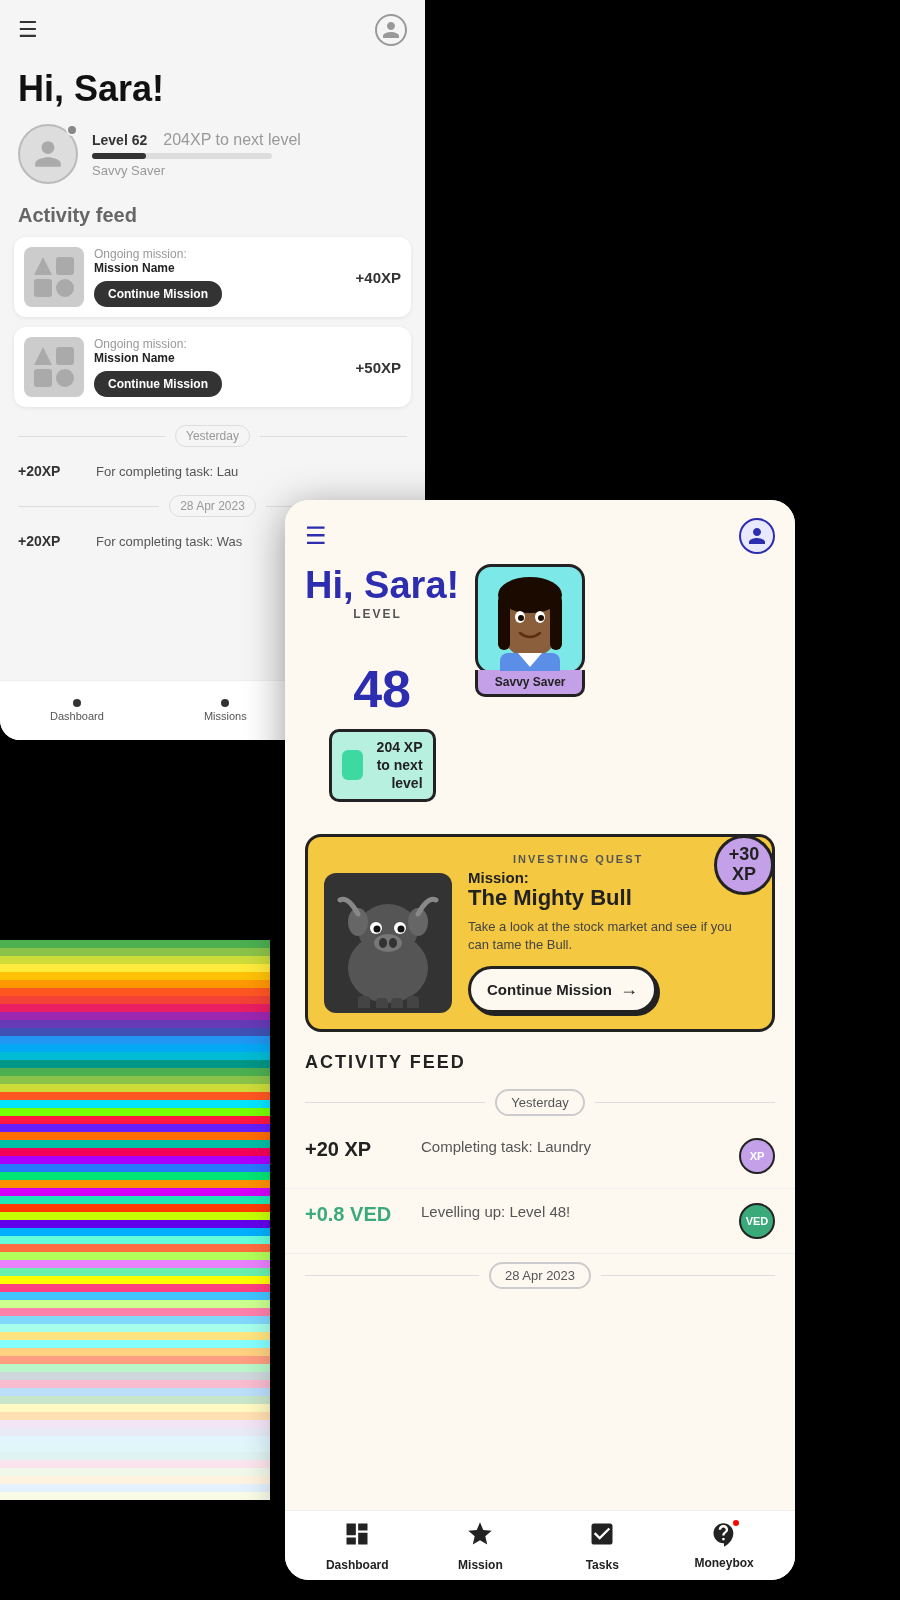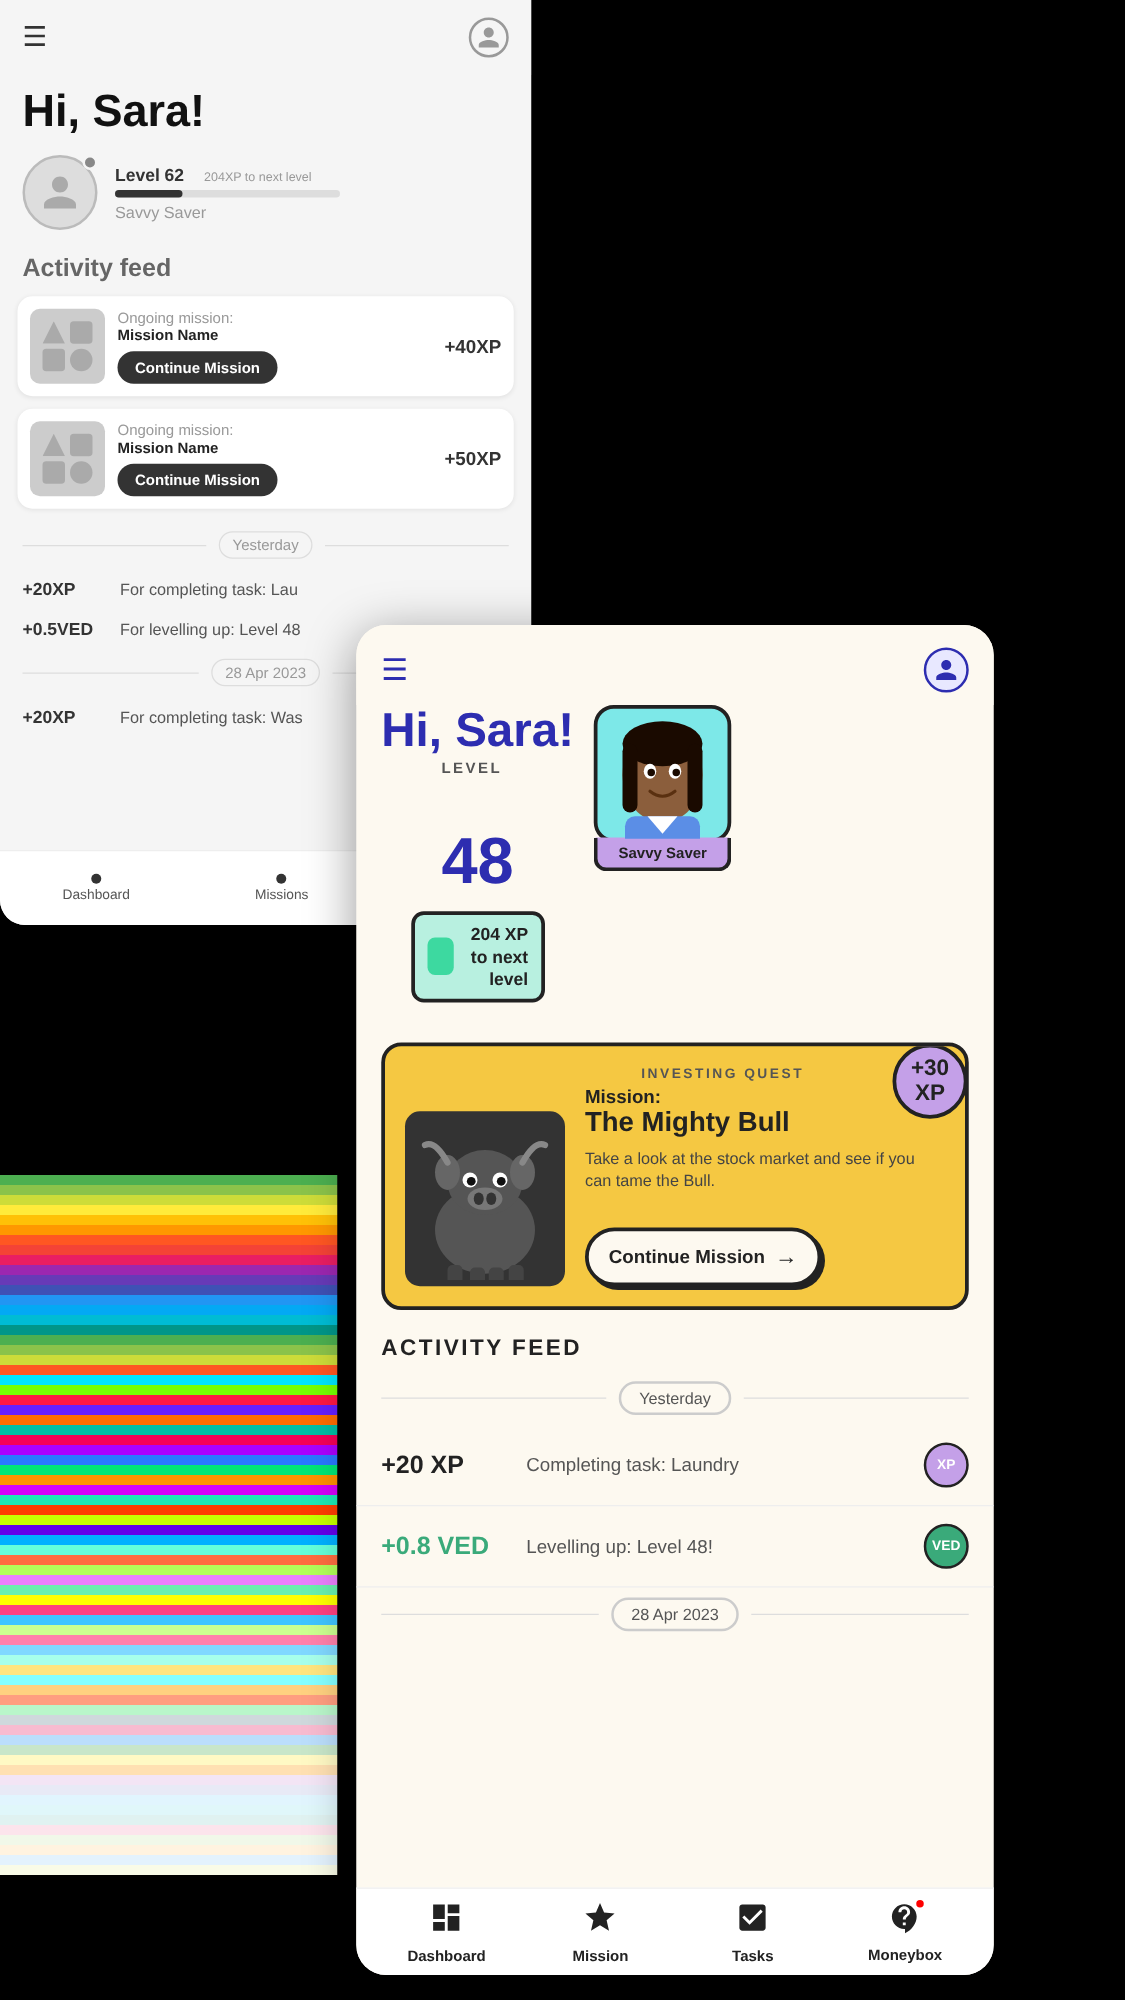--- a/index.html
+++ b/index.html
@@ -29,21 +29,21 @@
     }
     .back-card .hamburger { font-size: 22px; color: #333; }
     .back-card .user-icon-top { width: 32px; height: 32px; border-radius: 50%; border: 2px solid #999; display:flex; align-items:center; justify-content:center; color:#999; font-size:18px; }
     .back-card .greeting { font-size: 36px; font-weight: 800; color: #111; padding: 8px 18px 14px; }
     .back-card .profile-row { display: flex; align-items: center; padding: 0 18px 16px; gap: 14px; }
     .back-card .avatar-wrap { position: relative; width: 60px; height: 60px; }
     .back-card .avatar-circle { width: 60px; height: 60px; border-radius: 50%; background: #ddd; border: 2px solid #bbb; display:flex; align-items:center; justify-content:center; color:#999; font-size:28px; }
     .back-card .online-dot { position: absolute; top: 0; right: 0; width: 12px; height: 12px; border-radius: 50%; background: #888; border: 2px solid #f5f5f5; }
     .back-card .level-info { flex: 1; }
     .back-card .level-label { font-size: 14px; font-weight: 700; color: #333; }
-    .back-card .xp-text { font-size: 10px; color: #999; }
+    .back-card .xp-text { font-size: 16px; color: #999; }
     .back-card .xp-bar { width: 180px; height: 6px; background: #ddd; border-radius: 3px; margin: 4px 0; }
     .back-card .xp-fill { width: 30%; height: 100%; background: #333; border-radius: 3px; }
     .back-card .role-label { font-size: 13px; color: #999; }
     .back-card .section-title { font-size: 20px; font-weight: 700; color: #666; padding: 4px 18px 10px; }
     .back-card .mission-card { margin: 0 14px 10px; background: #fff; border-radius: 12px; padding: 10px; display:flex; align-items:center; gap:10px; box-shadow: 0 1px 4px rgba(0,0,0,0.08); }
     .back-card .mission-thumb { width: 60px; height: 60px; background: #ccc; border-radius: 8px; display:flex; align-items:center; justify-content:center; flex-shrink:0; }
     .back-card .thumb-icons { display:grid; grid-template-columns:1fr 1fr; gap:4px; padding:8px; }
     .back-card .thumb-icon { width: 18px; height: 18px; background: #aaa; border-radius: 3px; }
     .back-card .thumb-icon.tri { clip-path: polygon(50% 0%, 0% 100%, 100% 100%); border-radius: 0; }
     .back-card .thumb-icon.circ { border-radius: 50%; }
@@ -109,28 +109,28 @@
     .front-card .view-profile-btn { margin: 0 20px 20px; background: #f06292; color: #222; border: 3px solid #222; border-radius: 30px; padding: 12px 0; font-size: 18px; font-weight: 800; text-align:center; cursor:pointer; box-shadow: 4px 4px 0 #222; }
     .front-card .mission-section { margin: 0 20px 20px; background: #f5c842; border: 3px solid #222; border-radius: 16px; overflow:hidden; position:relative; }
     .front-card .mission-xp-badge { position:absolute; top:-2px; right:-2px; width:60px; height:60px; background:#c4a0e8; border: 3px solid #222; border-radius: 50%; display:flex; flex-direction:column; align-items:center; justify-content:center; font-size: 18px; font-weight: 900; color: #222; line-height:1.1; z-index:2; }
     .front-card .mission-inner { display:flex; gap:0; }
     .front-card .mission-bull { width: 160px; flex-shrink:0; padding: 16px; display:flex; align-items:flex-end; justify-content:center; }
     .front-card .bull-img { width: 130px; height: 140px; background: #333; border-radius: 12px; display:flex; align-items:center; justify-content:center; font-size: 60px; }
     .front-card .mission-content { flex:1; padding: 16px 16px 16px 0; }
     .front-card .investing-label { font-size: 11px; font-weight: 800; color: #555; letter-spacing: 2px; margin-bottom: 4px; padding-left: 45px; }
     .front-card .mission-title-sm { font-size: 15px; font-weight: 700; color: #222; }
     .front-card .mission-title-lg { font-size: 22px; font-weight: 900; color: #222; line-height:1.1; margin-bottom: 8px; }
-    .front-card .mission-desc { font-size: 13px; color: #444; margin-bottom: 28px; line-height:1.4; }
+    .front-card .mission-desc { font-size: 13px; color: #444; margin-bottom: 12px; line-height:1.4; }
     .front-card .continue-btn { background: #fdf9f0; border: 3px solid #222; border-radius: 24px; padding: 10px 16px; font-size: 15px; font-weight: 800; color: #222; cursor:pointer; display:flex; align-items:center; gap:8px; box-shadow: 3px 3px 0 #222; }
     .front-card .arrow { font-size: 18px; }
     .front-card .activity-title { padding: 0 20px 8px; font-size: 18px; font-weight: 900; color: #222; letter-spacing: 2px; }
     .front-card .feed-divider { display:flex; align-items:center; margin: 8px 20px; gap: 10px; }
     .front-card .feed-line { flex:1; height:1px; background:#ddd; }
     .front-card .feed-tag { font-size: 13px; color: #555; border: 2px solid #ccc; border-radius: 20px; padding: 4px 14px; background: #fdf9f0; }
-    .front-card .feed-item { display:flex; align-items:center; padding: 14px 20px; border-bottom: 1px solid #eee; gap: 16px; }
+    .front-card .feed-item { display:flex; align-items:flex-start; padding: 14px 20px; border-bottom: 1px solid #eee; gap: 16px; }
     .front-card .feed-xp-xp { font-size: 20px; font-weight: 900; color: #222; min-width: 100px; }
     .front-card .feed-xp-ved { font-size: 20px; font-weight: 900; color: #3aaa7a; min-width: 100px; }
     .front-card .feed-desc { font-size: 15px; color: #555; flex:1; }
     .front-card .feed-badge { width: 36px; height: 36px; border-radius: 50%; display:flex; align-items:center; justify-content:center; font-size: 11px; font-weight: 800; }
     .front-card .xp-badge { background: #c4a0e8; color: #fff; border: 2px solid #222; }
     .front-card .ved-badge { background: #3aaa7a; color: #fff; border: 2px solid #222; }
     .front-card .bottom-nav { position: absolute; bottom: 0; left: 0; right: 0; height: 70px; background: #fff; display:flex; justify-content:space-around; align-items:center; border-top: 1px solid #eee; padding: 0 10px; }
     .front-card .nav-item { display:flex; flex-direction:column; align-items:center; gap:3px; cursor:pointer; min-width: 60px; }
     .front-card .nav-icon { font-size: 26px; color: #333; }
     .front-card .nav-label { font-size: 12px; color: #222; font-weight: 600; }
@@ -207,24 +207,20 @@
   </div>
 
   <div class="divider-row">
     <div class="divider-line"></div>
     <div class="divider-tag">Yesterday</div>
     <div class="divider-line"></div>
   </div>
   <div class="feed-row">
     <span class="feed-xp">+20XP</span>
     <span class="feed-desc">For completing task: Lau</span>
-  </div>
-  <div class="feed-row">
-    <span class="feed-xp">+0.5VED</span>
-    <span class="feed-desc">For levelling up: Level 48</span>
   </div>
   <div class="divider-row">
     <div class="divider-line"></div>
     <div class="divider-tag">28 Apr 2023</div>
     <div class="divider-line"></div>
   </div>
   <div class="feed-row">
     <span class="feed-xp">+20XP</span>
     <span class="feed-desc">For completing task: Was</span>
   </div>

